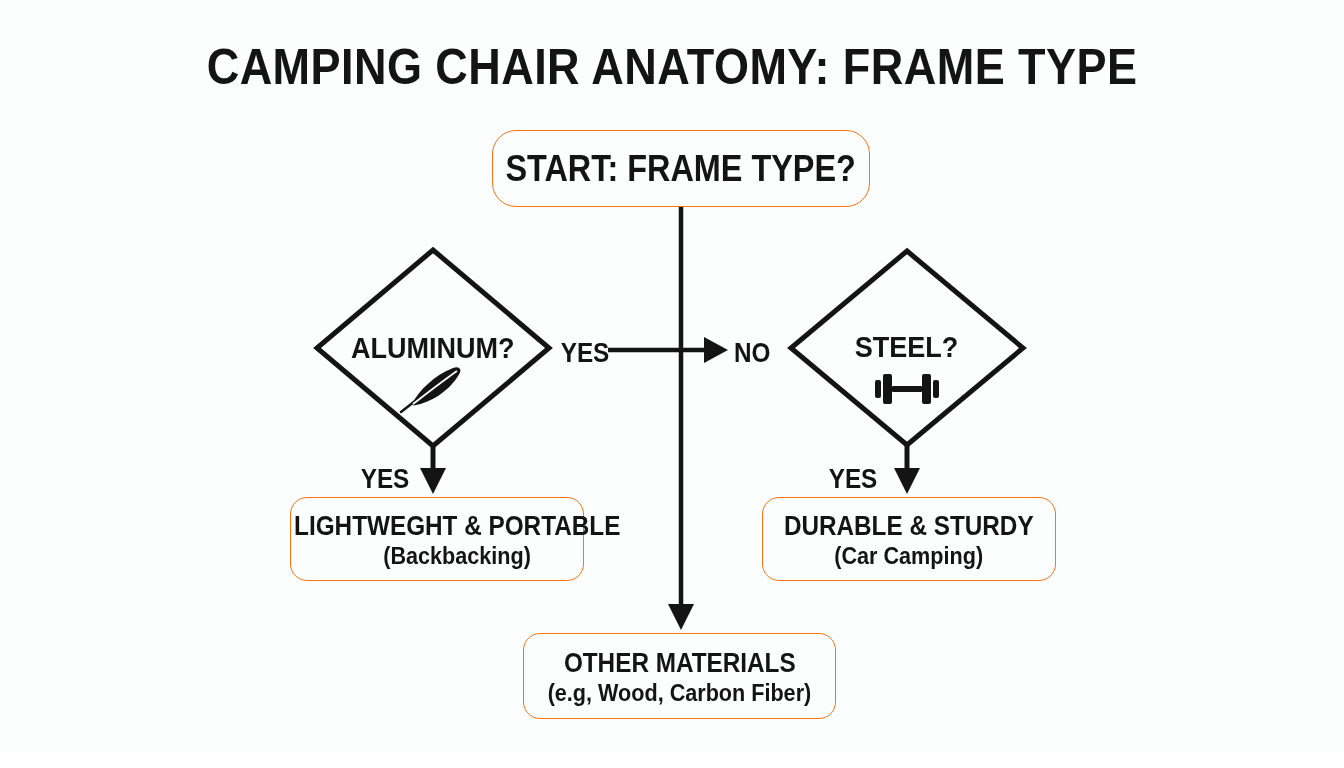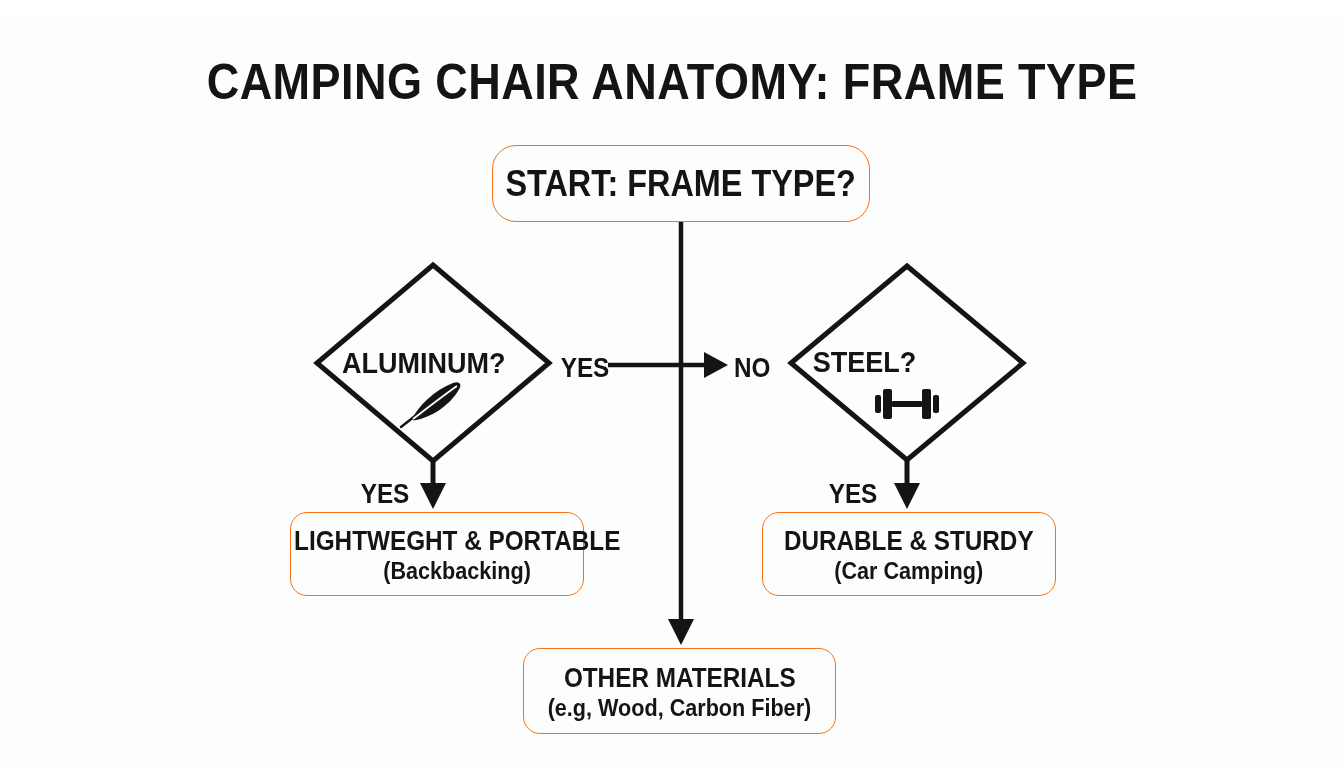--- a/index.html
+++ b/index.html
@@ -3,21 +3,20 @@
 <meta charset="utf-8">
 <style>
   html,body{margin:0;padding:0;}
   .canvas{
     position:relative;
     width:1344px;height:752px;
     background:#fcfdfd;
     font-family:"Liberation Sans", sans-serif;
     color:#141414;
     overflow:hidden;
-    margin-top:15px;
   }
   .abs{position:absolute;}
   
   .ct{display:inline-block;transform:scaleX(0.9);transform-origin:50% 50%;white-space:nowrap;}
   .title{
     left:0;top:38px;width:1344px;
     text-align:center;
     font-size:50px;font-weight:700;letter-spacing:0.5px;
   }
   .node{
@@ -32,21 +31,21 @@
     border-radius:24px;
     font-size:36px;font-weight:700;
   }
   .result-node{border-radius:17px;}
   .result-lightweight{left:290px;top:497px;width:294px;height:84px;padding-left:40px;}
   .result-durable{left:762px;top:497px;width:294px;height:84px;}
   .result-other{left:523px;top:633px;width:313px;height:86px;}
   .result-title{font-size:27px;font-weight:700;line-height:32px;}
   .result-sub{font-size:24px;font-weight:700;line-height:27px;}
   .diamond-label{
-    font-size:30px;font-weight:700;
+    font-size:30px;font-weight:700;text-align:center;
   }
   .edge-label{
     font-size:27px;font-weight:700;text-align:center;
   }
   svg{display:block;}
   .flow-svg{left:0;top:0;}
 </style>
 </head>
 <body>
 

